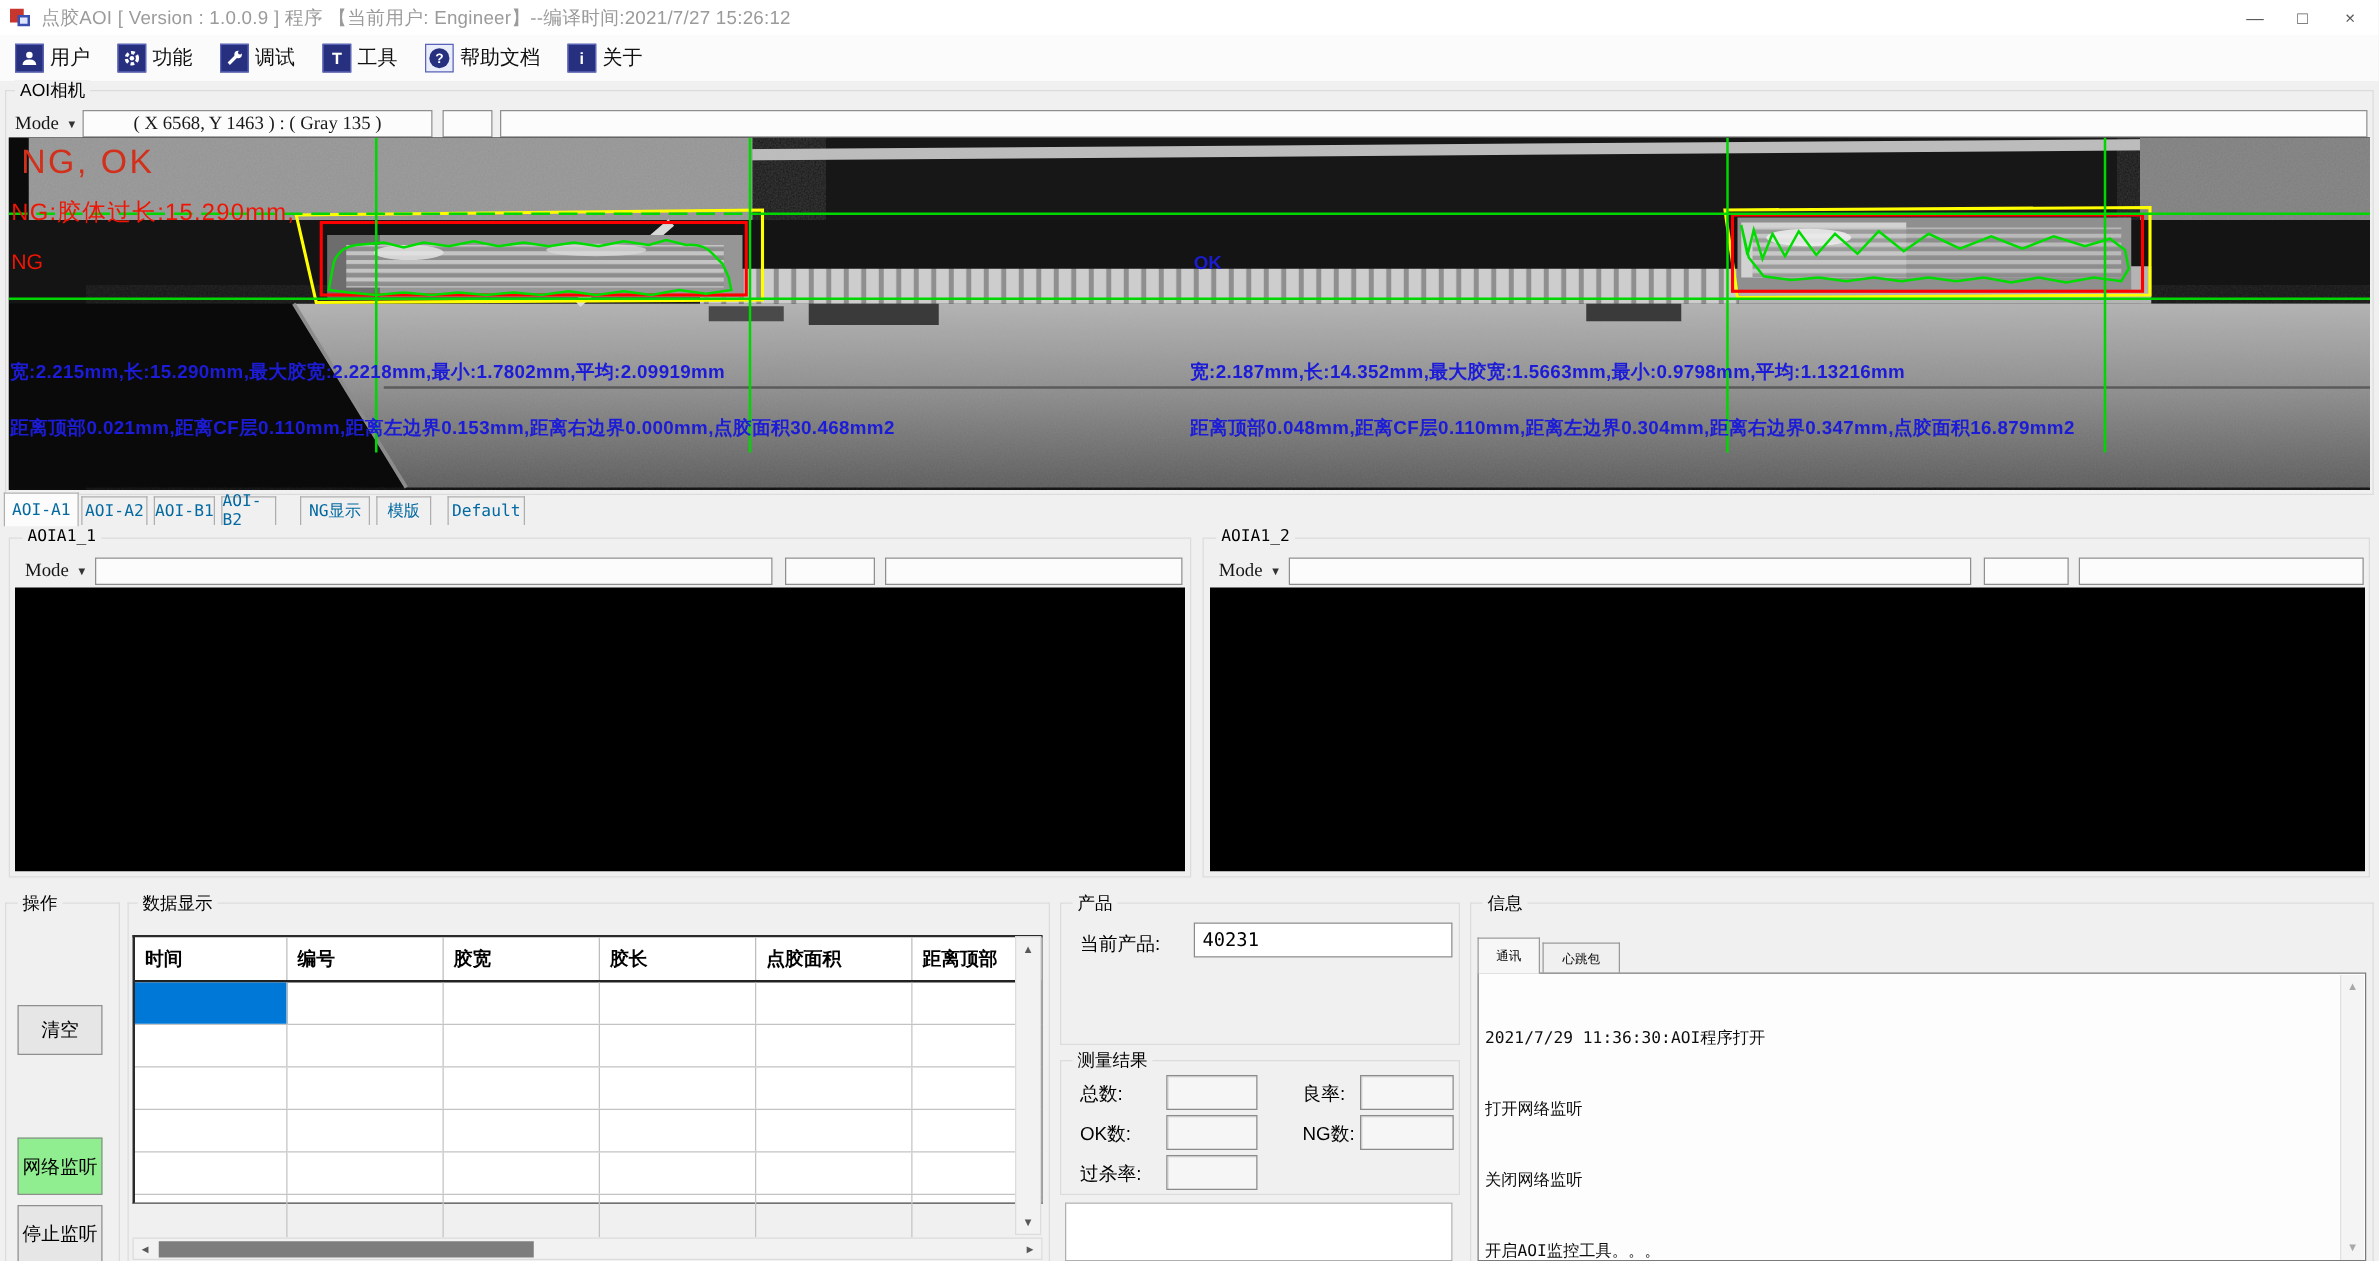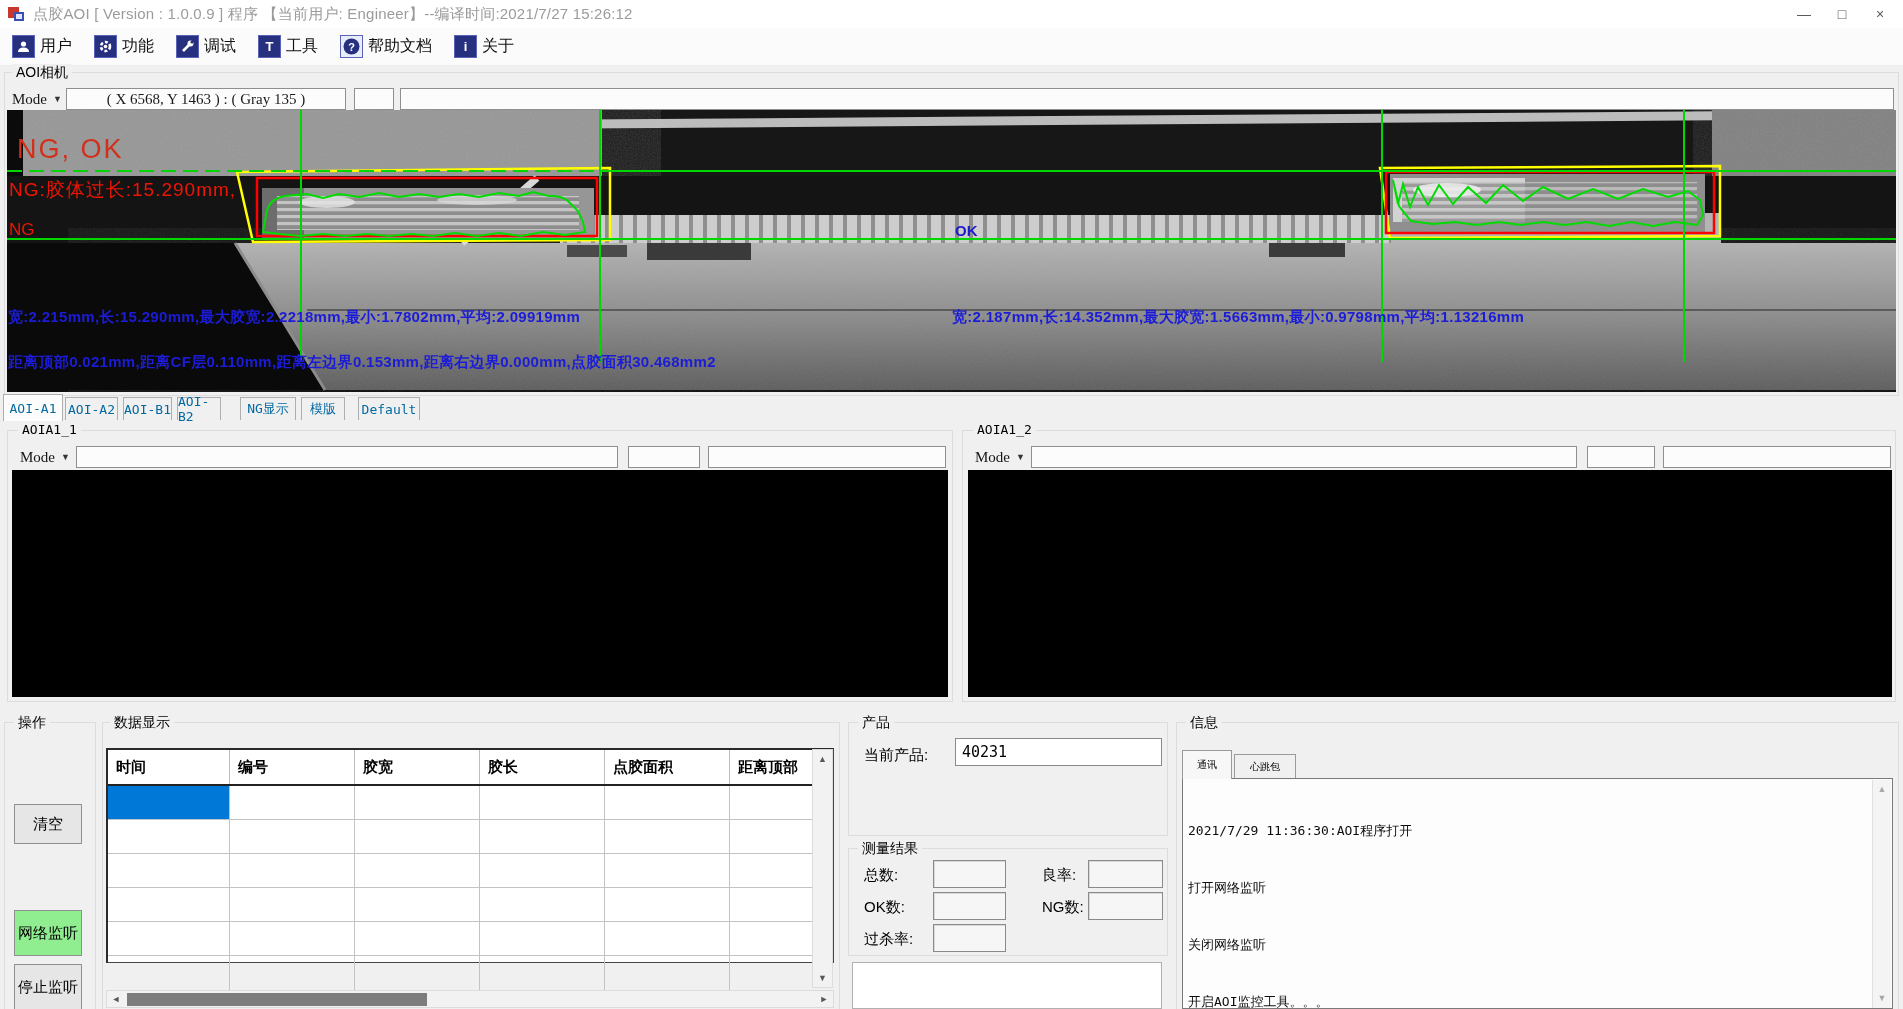--- a/index.html
+++ b/index.html
@@ -27,21 +27,21 @@
   .grouplabel { position:absolute; font-size:14px; color:#000; background:#f0f0f0; padding:0 4px; z-index:5; white-space:nowrap; }
 
   
   .modebtn { position:absolute; height:22px; display:flex; align-items:center; font-family:"Liberation Serif",serif; font-size:15px; color:#151515; }
   .modebtn .arr { font-size:9px; margin-left:6px; color:#333; }
   .field { position:absolute; height:22px; background:#fcfcfc; border:1px solid #8f8f8f; font-family:"Liberation Serif",serif; font-size:15px; color:#1a1a1a; display:flex; align-items:center; justify-content:center; }
 
   
   .cam-wrap { position:absolute; left:7px; top:110px; width:1889px; height:282px; background:#0b0b0b; overflow:hidden; }
   .cam-wrap svg { position:absolute; left:0; top:0; }
-  .ov { position:absolute; white-space:nowrap;margin-top:20px; }
+  .ov { position:absolute; white-space:nowrap; }
   .ov-header { left:10px; top:4px; font-size:27px; color:#d2301a; letter-spacing:2px; }
   .ov-reason { left:2px; top:47px; font-size:19px; color:#ee1505; letter-spacing:1px; }
   .ov-ngflag { left:2px; top:90px; font-size:17px; color:#ee1505; }
   .ov-okflag { left:948px; top:92px; font-size:15px; color:#1c1ccf; font-weight:bold; }
   .ov-stat { font-size:15px; color:#1c1cd8; font-weight:bold; letter-spacing:.3px; }
 
   
   .tab { position:absolute; top:397px; height:23px; background:#f0f0f0; border:1px solid #aeaeae; border-bottom:none; display:flex; align-items:center; justify-content:center; font-family:"DejaVu Sans Mono",monospace; font-size:13px; color:#0369a1; }
   .tab.active { top:394px; height:27px; background:#fcfcfc; z-index:4; }
 
@@ -245,20 +245,21 @@
       </g>
     </svg>
 
     <div class="ov ov-header">NG, OK</div>
     <div class="ov ov-reason">NG:胶体过长:15.290mm,</div>
     <div class="ov ov-ngflag">NG</div>
     <div class="ov ov-okflag">OK</div>
     <div class="ov ov-stat" style="left:1px; top:178px;">宽:2.215mm,长:15.290mm,最大胶宽:2.2218mm,最小:1.7802mm,平均:2.09919mm</div>
     <div class="ov ov-stat" style="left:945px; top:178px;">宽:2.187mm,长:14.352mm,最大胶宽:1.5663mm,最小:0.9798mm,平均:1.13216mm</div>
     <div class="ov ov-stat" style="left:1px; top:223px;">距离顶部0.021mm,距离CF层0.110mm,距离左边界0.153mm,距离右边界0.000mm,点胶面积30.468mm2</div>
+    <div class="ov ov-stat" style="left:945px; top:223px;">距离顶部0.048mm,距离CF层0.110mm,距离左边界0.304mm,距离右边界0.347mm,点胶面积16.879mm2</div>
   </div>
 
   <div class="tab active" style="left:3px; width:60px;">AOI-A1</div>
   <div class="tab" style="left:65px;  width:53px;">AOI-A2</div>
   <div class="tab" style="left:123px; width:49px;">AOI-B1</div>
   <div class="tab" style="left:177px; width:44px;">AOI-B2</div>
   <div class="tab" style="left:240px; width:56px;">NG显示</div>
   <div class="tab" style="left:301px; width:44px;">模版</div>
   <div class="tab" style="left:358px; width:62px;">Default</div>
 

